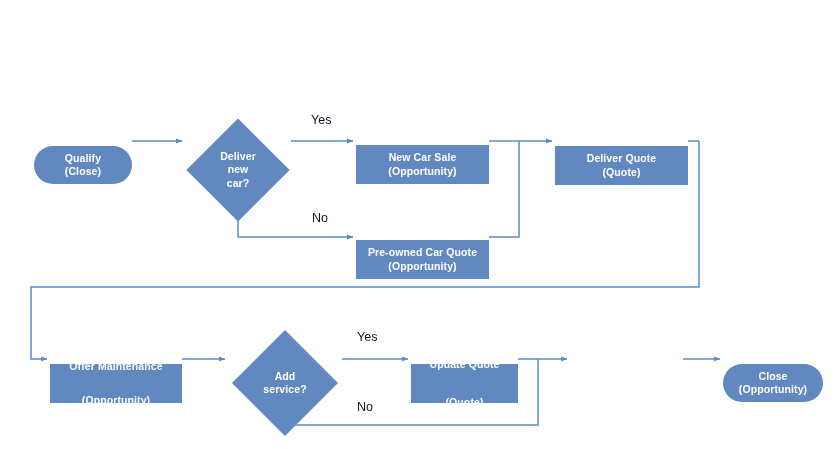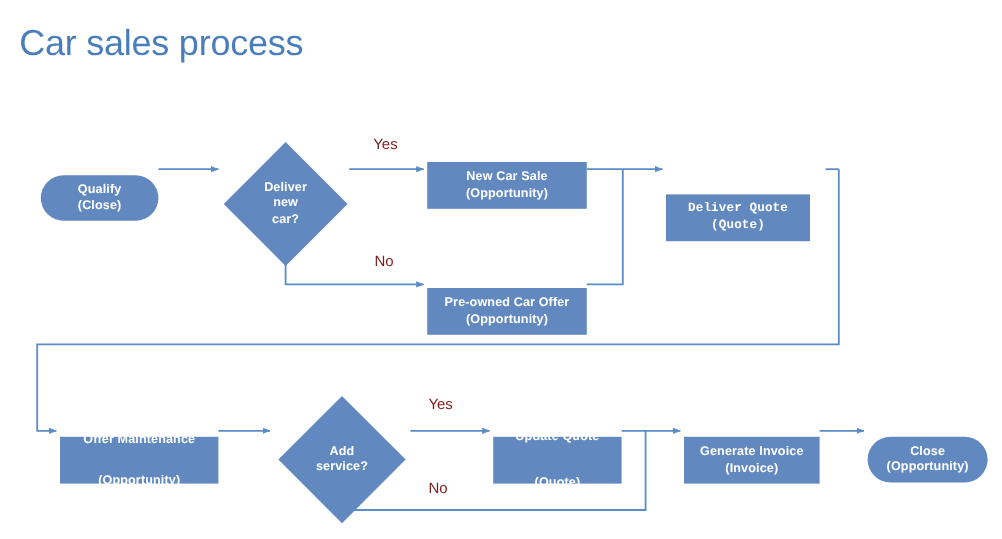--- a/index.html
+++ b/index.html
@@ -75,32 +75,31 @@
     z-index: 2;
     display: flex;
     flex-direction: column;
     align-items: center;
     justify-content: center;
   }
   .edge-label {
     position: absolute;
     font-size: 12.5px;
     font-weight: 400;
-    color: #7f1d1d;
+    color: #0f172a;
     z-index: 4;
     white-space: nowrap;
     font-family: "Liberation Sans", sans-serif;
   }
 </style>
 </head>
 <body>
 
 <div id="canvas">
 
-  <div id="page-title">Car sales process</div>
 
   <svg id="connectors" viewBox="0 0 835 449" width="835" height="449" xmlns="http://www.w3.org/2000/svg">
     <defs>
       <marker id="arrow" markerWidth="7" markerHeight="7" refX="6.2" refY="3" orient="auto" markerUnits="userSpaceOnUse">
         <path d="M0,0.4 L6.6,3 L0,5.6 z" fill="#5b8cc4"></path>
       </marker>
     </defs>
     <g fill="none" stroke="#5b8cc4" stroke-width="1.5">
 
       <path d="M132,141 L182,141" marker-end="url(#arrow)"></path>
@@ -135,31 +134,31 @@
 
   <div class="node diamond" style="left:185px; top:95px; width:106px; height:102px;">
     <div class="dshape" style="width:73px; height:73px;"></div>
     <div class="dlabel">
       <span class="ln">Deliver</span>
       <span class="ln">new</span>
       <span class="ln">car?</span>
     </div>
   </div>
 
-  <div class="node rect" style="left:356px; top:111px; width:133px; height:39px;">
+  <div class="node rect" style="left:356px; top:121px; width:133px; height:39px;">
     <span class="ln">New Car Sale</span>
     <span class="ln">(Opportunity)</span>
   </div>
 
   <div class="node rect" style="left:356px; top:216px; width:133px; height:39px;">
-    <span class="ln">Pre-owned Car Offer</span>
+    <span class="ln">Pre-owned Car Quote</span>
     <span class="ln">(Opportunity)</span>
   </div>
 
-  <div class="node rect" style="left:555px; top:138px; width:120px; height:39px;font-family:Liberation Mono, monospace;">
+  <div class="node rect" style="left:555px; top:122px; width:133px; height:39px;">
     <span class="ln">Deliver Quote</span>
     <span class="ln">(Quote)</span>
   </div>
 
   <div class="node rect" style="left:50px; top:340px; width:132px; height:39px;gap:20px;">
     <span class="ln">Offer Maintenance</span>
     <span class="ln">(Opportunity)</span>
   </div>
 
   <div class="node diamond" style="left:228px; top:309px; width:114px; height:100px;">
@@ -168,24 +167,20 @@
       <span class="ln">Add</span>
       <span class="ln">service?</span>
     </div>
   </div>
 
   <div class="node rect" style="left:411px; top:340px; width:107px; height:39px;gap:24px;">
     <span class="ln">Update Quote</span>
     <span class="ln">(Quote)</span>
   </div>
 
-  <div class="node rect" style="left:570px; top:340px; width:113px; height:39px;">
-    <span class="ln">Generate Invoice</span>
-    <span class="ln">(Invoice)</span>
-  </div>
 
   <div class="node pill" style="left:723px; top:340px; width:100px; height:38px;">
     <span class="ln">Close</span>
     <span class="ln">(Opportunity)</span>
   </div>
 
   <div class="edge-label" style="left:311px; top:113px;">Yes</div>
   <div class="edge-label" style="left:312px; top:211px;">No</div>
   <div class="edge-label" style="left:357px; top:330px;">Yes</div>
   <div class="edge-label" style="left:357px; top:400px;">No</div>

